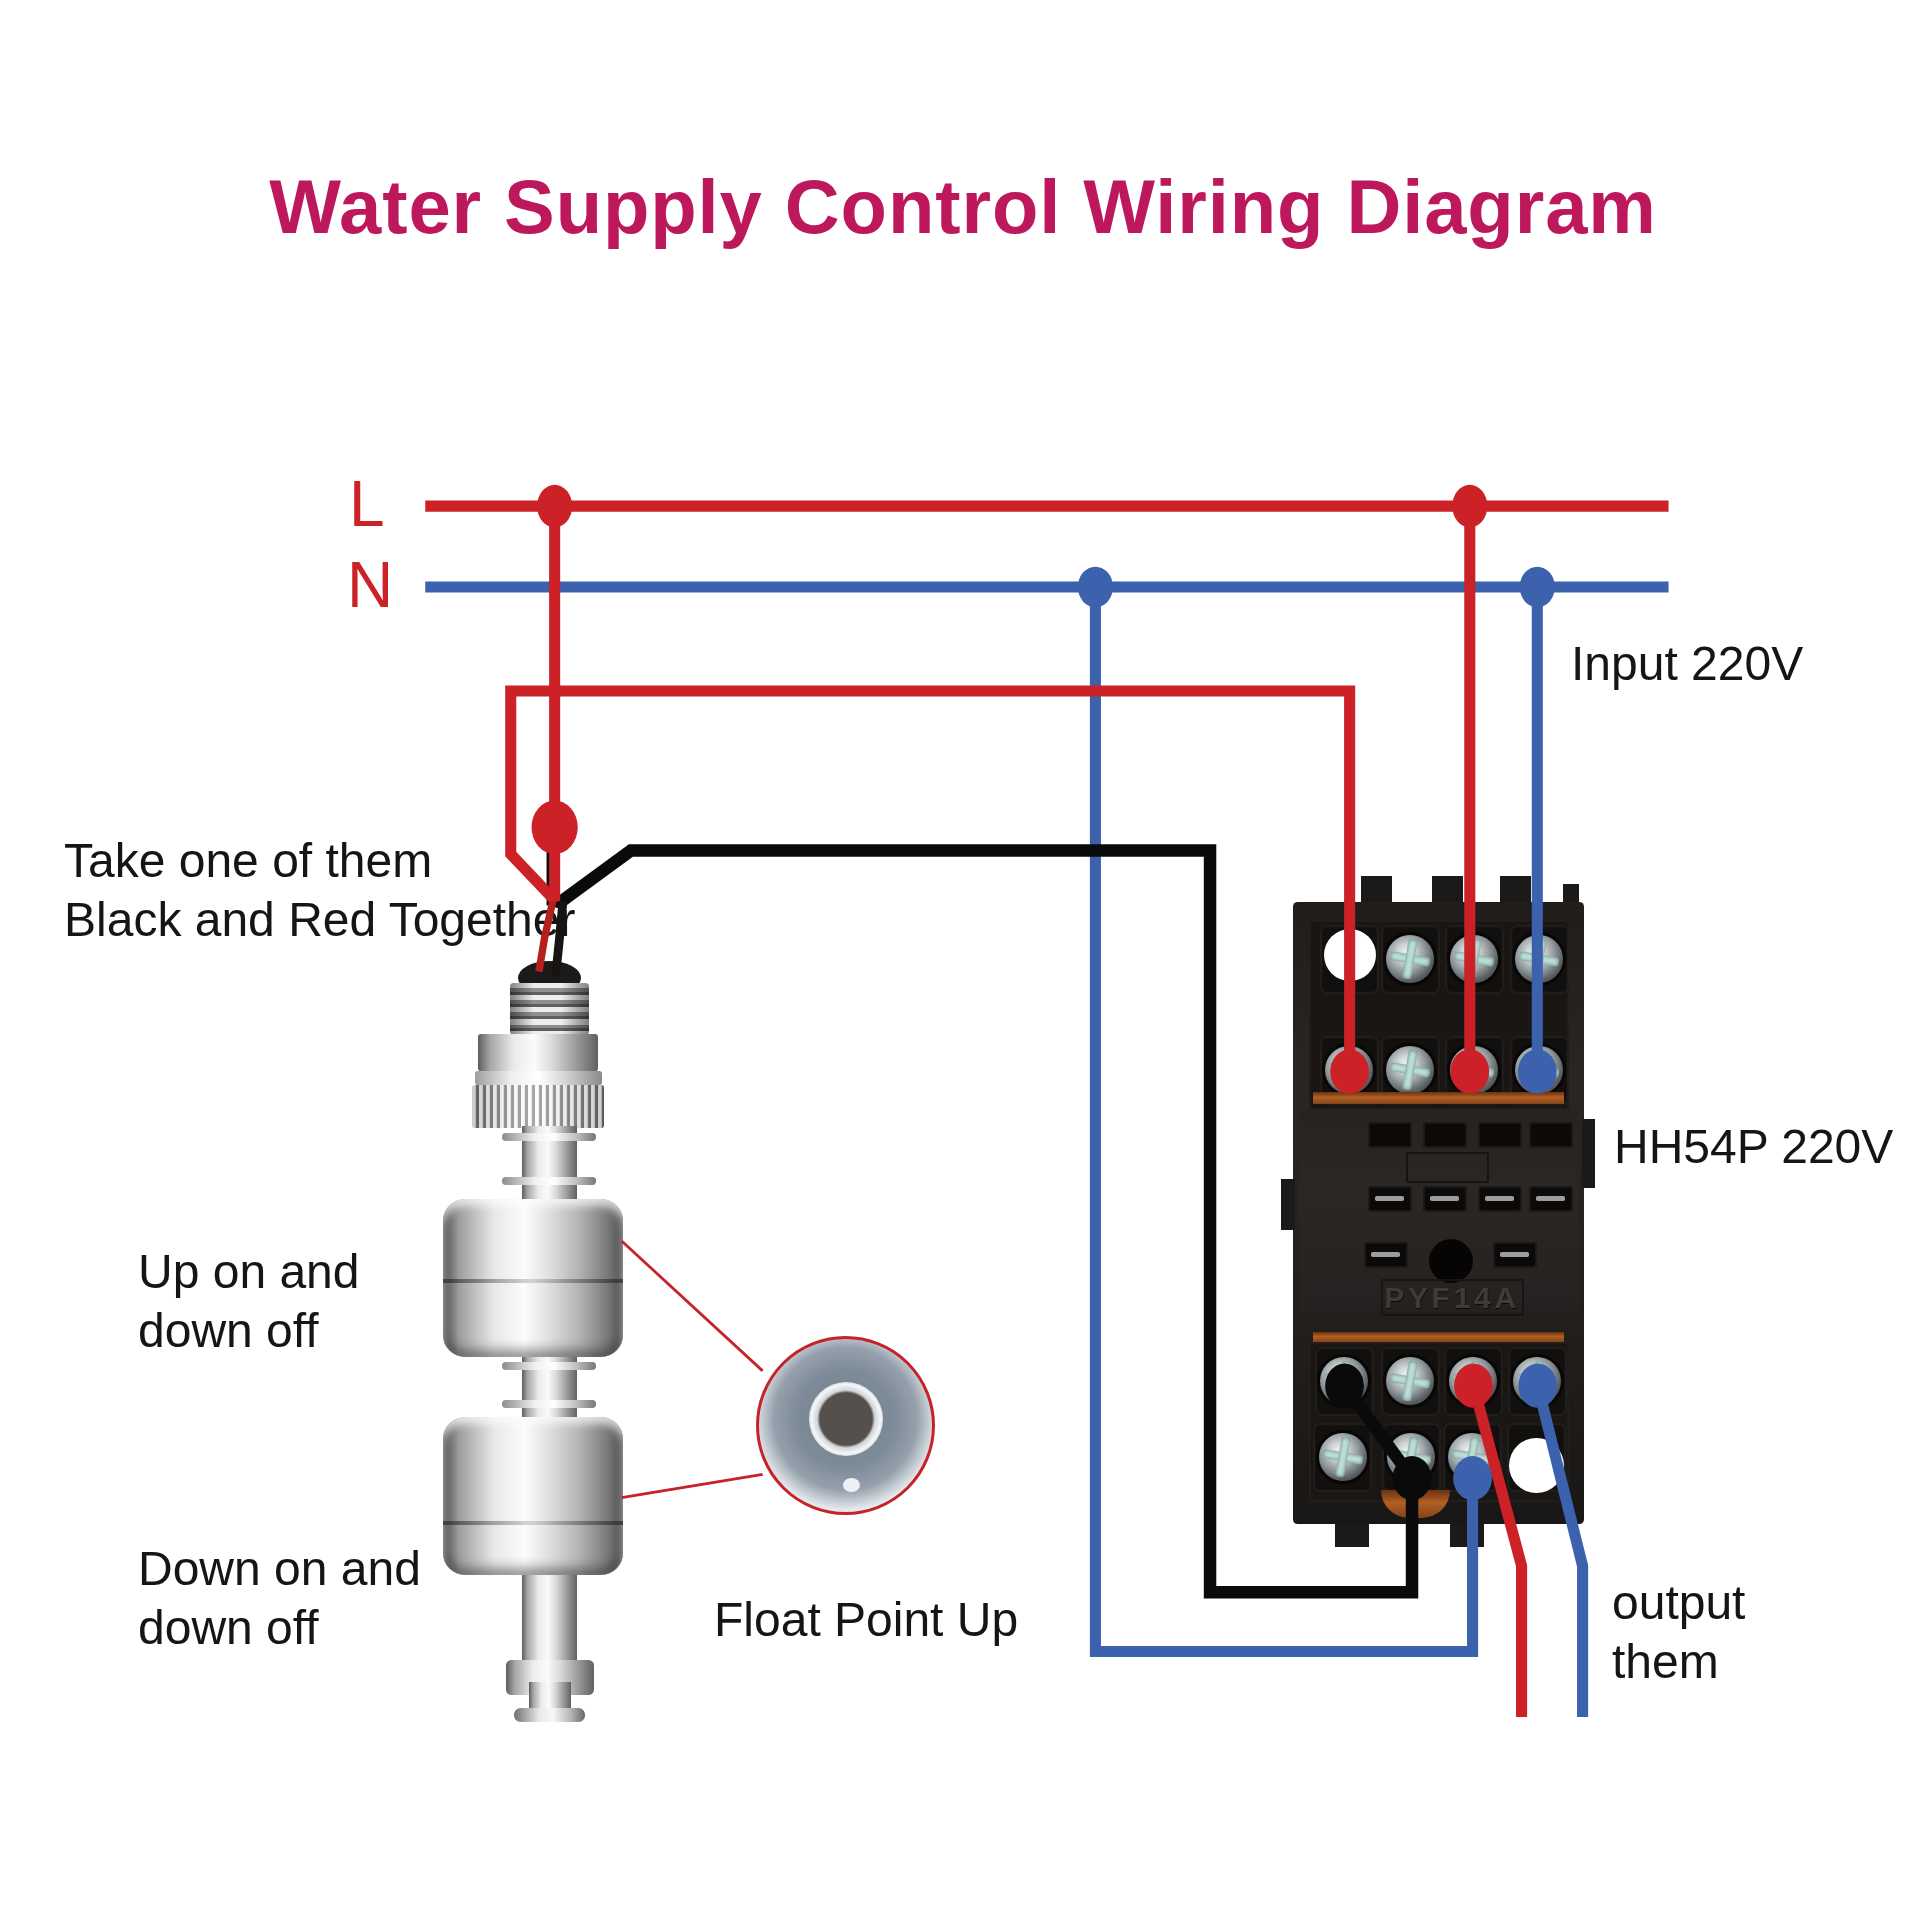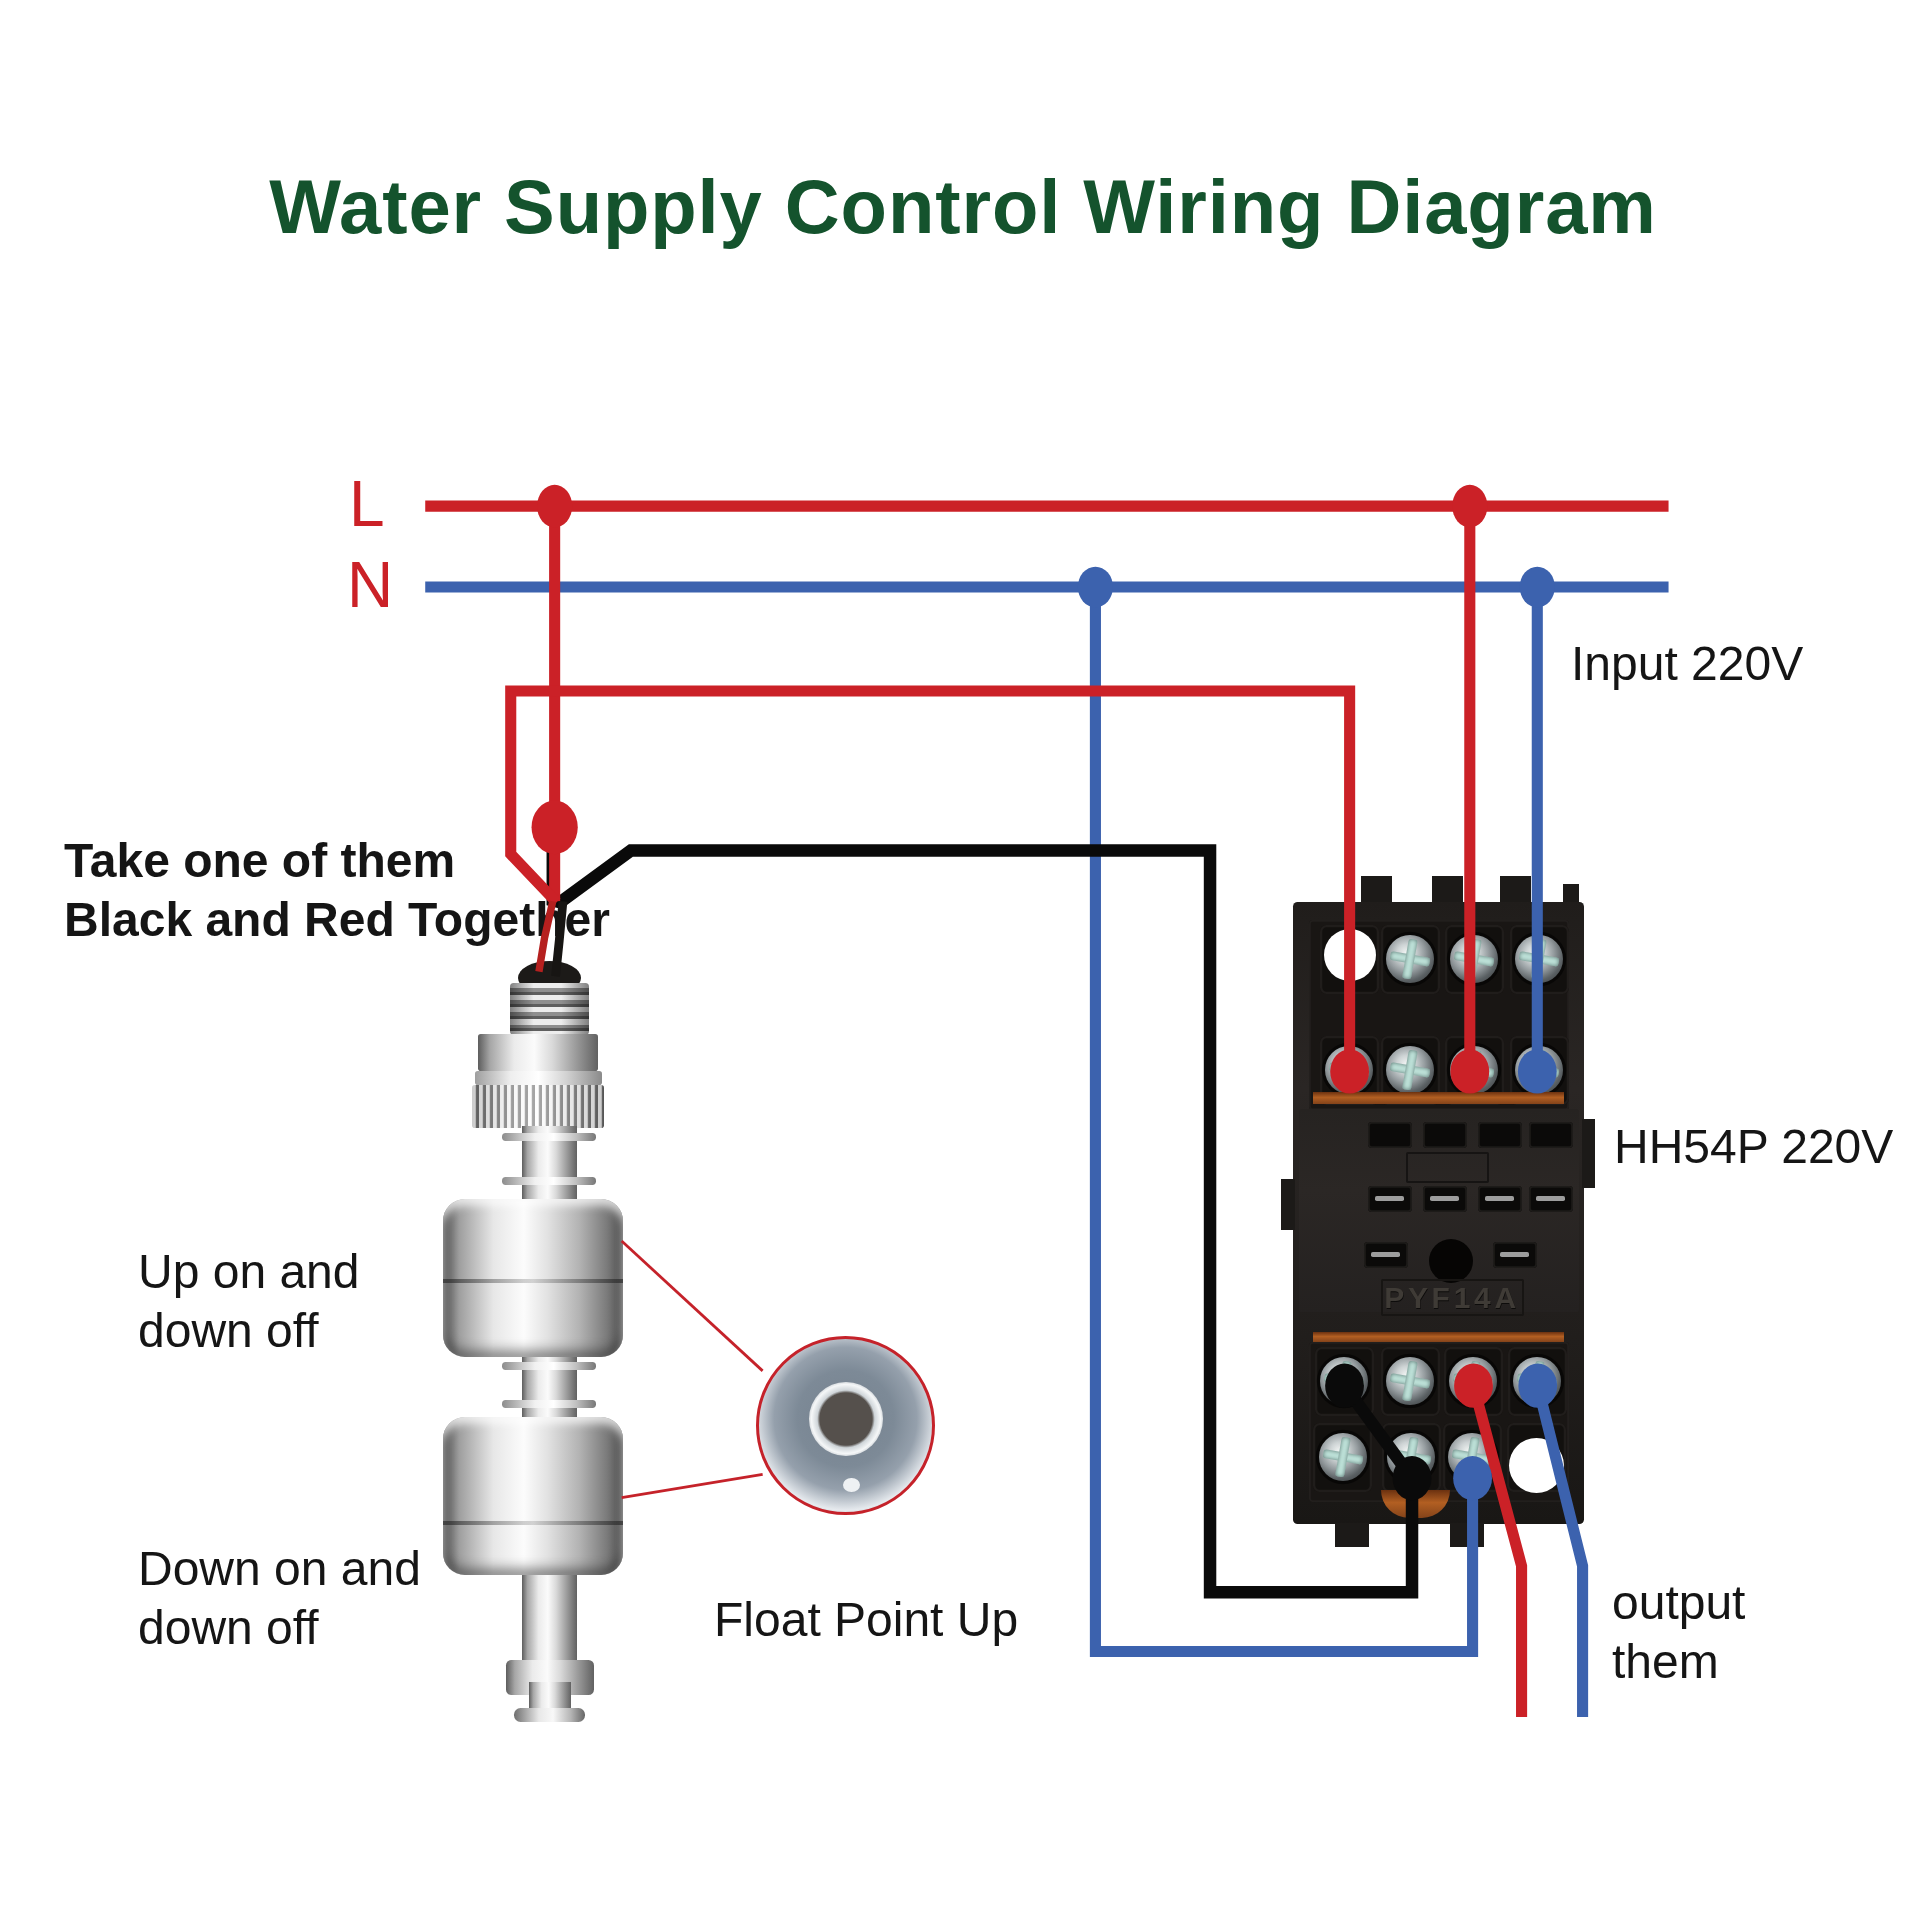--- a/index.html
+++ b/index.html
@@ -1,21 +1,21 @@
 <!DOCTYPE html>
 <html style="font-size:7.4px"><head>
 <meta charset="utf-8">
 <style>
   html,body{margin:0;padding:0;background:#ffffff;}
   body{width:1926px;height:1926px;position:relative;overflow:hidden;
        font-family:"Liberation Sans",sans-serif;color:#161616;}
   .abs{position:absolute;}
   
   .title{left:0;top:163px;width:1926px;text-align:center;font-size:76px;
-         font-weight:600;letter-spacing:0.9px;color:#14532d;}
+         font-weight:600;letter-spacing:0.9px;color:#be185d;}
   .busLabel{font-size:64px;color:#cb2127;font-weight:400;}
   .lab{font-size:48px;line-height:59px;color:#151515;white-space:nowrap;}
   
   #wires{left:0;top:0;z-index:6;pointer-events:none;}
   
   .relay{left:1293px;top:902px;width:291px;height:622px;z-index:2;}
   .relay .body{position:absolute;left:0;top:0;width:100%;height:100%;
      background:linear-gradient(180deg,#201d1b,#2a2624 30%,#211e1c 70%,#191715);
      border-radius:4.6px;}
   .tab{position:absolute;background:#1c1a18;}
@@ -222,21 +222,21 @@
     <ellipse cx="3326" cy="2318" rx="42" ry="48" fill="#3c62ae"></ellipse>
     <ellipse cx="2909" cy="2998" rx="42" ry="48" fill="#0a0a0a"></ellipse>
     <ellipse cx="3188" cy="2998" rx="42" ry="48" fill="#cb2127"></ellipse>
     <ellipse cx="3327" cy="2998" rx="42" ry="48" fill="#3c62ae"></ellipse>
     <ellipse cx="3055" cy="3198" rx="42" ry="48" fill="#0a0a0a"></ellipse>
     <ellipse cx="3186" cy="3198" rx="42" ry="48" fill="#3c62ae"></ellipse>
   </svg>
 
 <div class="abs lab" style="left:1571px;top:634px;text-align:center;">Input 220V</div>
 
-<div class="abs lab" style="left:64px;top:831px;font-weight:bold;">
+<div class="abs lab" style="left:64px;top:831px;">
   <div>Take one of them</div>
   <div>Black and Red Together</div>
 </div>
 
 <div class="abs lab" style="left:138px;top:1242px;">
   <div>Up on and</div>
   <div>down off</div>
 </div>
 
 <div class="abs lab" style="left:138px;top:1539px;">

